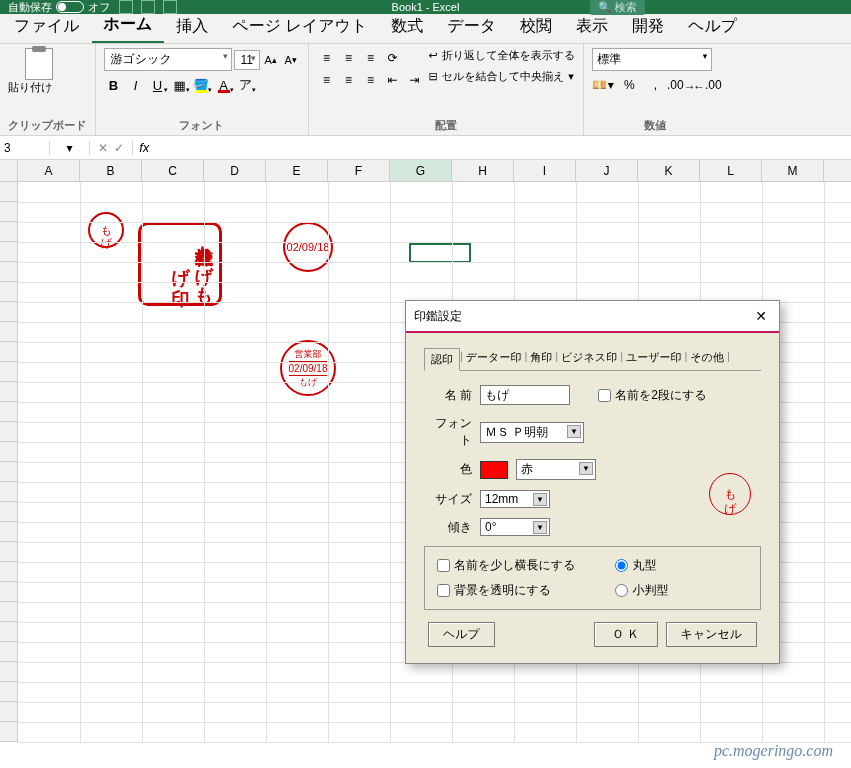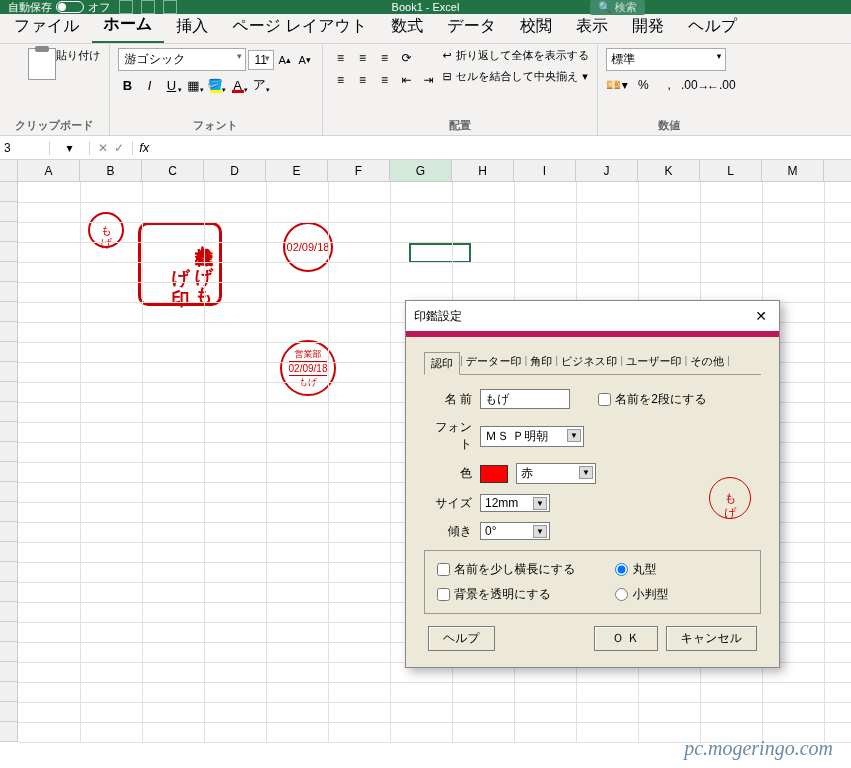--- a/index.html
+++ b/index.html
@@ -17,21 +17,21 @@
 .ribbon-tabs { background: #f3f2f1; height: 30px; display: flex; align-items: flex-end; border-bottom: 1px solid #d4d4d4; padding-left: 2px; gap: 0; }
 .ribbon-tabs .tab { padding: 6px 12px; font-size: 16px; cursor: pointer; }
 .ribbon-tabs .tab.active { border-bottom: 2px solid #217346; font-weight: bold; }
 
 .ribbon { background: #f3f2f1; height: 92px; display: flex; border-bottom: 1px solid #d4d4d4; }
 .ribbon-group { border-right: 1px solid #d4d4d4; padding: 4px 8px 2px 8px; display: flex; flex-direction: column; position: relative; }
 .ribbon-group .group-body { flex: 1; display: flex; gap: 4px; }
 .ribbon-group .group-label { text-align: center; font-size: 11px; color: #666; padding-top: 2px; font-weight: bold; }
 
 .clipboard-body { display:flex; gap:6px; }
-.clipboard-left { display:flex; flex-direction:row; align-items:flex-start; justify-content:flex-start;margin-left:20px; }
+.clipboard-left { display:flex; flex-direction:column; align-items:flex-end; justify-content:flex-start; }
 .paste-icon { width: 28px; height: 32px; border: 1px solid #999; background:#fff; position:relative; }
 .paste-icon::before { content:''; position:absolute; top:-3px; left:6px; width:14px; height:6px; background:#888; border-radius:2px; }
 .clipboard-right { display:flex; flex-direction:column; gap:2px; font-size:11px; }
 .clipboard-right div { display:flex; align-items:center; gap:3px; white-space:nowrap; }
 .mini-icon { width:14px; height:14px; display:inline-block; background:#888; }
 
 .font-body { display:flex; flex-direction:column; gap:4px; }
 .font-row1 { display:flex; gap:2px; align-items:center; }
 .font-select { border:1px solid #aaa; background:#fff; padding:2px 18px 2px 6px; font-size:12px; position:relative; }
 .font-select.wide { width: 128px; }
@@ -78,21 +78,21 @@
 .active-cell { position:absolute; border:2px solid #217346; background:transparent; }
 
 .stamp { position:absolute; color:#c00; }
 .stamp.round { width:50px; height:50px; border:2px solid #c00; border-radius:50%; display:flex; align-items:center; justify-content:center; font-size:13px; }
 .stamp.round.small { width:36px; height:36px; font-size:11px; writing-mode:vertical-rl; }
 .stamp.square { width:84px; height:84px; border:3px solid #c00; border-radius:10px; font-size:18px; font-weight:bold; padding:4px; line-height:1.3; text-align:center; writing-mode:vertical-rl; }
 .stamp.triple { width:56px; height:56px; border:2px solid #c00; border-radius:50%; display:flex; flex-direction:column; align-items:center; justify-content:center; font-size:9px; }
 .stamp.triple .mid { border-top:1px solid #c00; border-bottom:1px solid #c00; padding:1px 0; font-size:10px; }
 
 .dialog { position:absolute; left:405px; top:300px; width:375px; background:#ece9d8; border:1px solid #888; box-shadow: 4px 4px 10px rgba(0,0,0,0.3); font-size:12px; }
-.dlg-title { background:#fff; border-bottom:6px solid #be185d; padding:5px 8px; display:flex; justify-content:space-between; align-items:center; }
+.dlg-title { background:#fff; border-bottom:2px solid #be185d; padding:5px 8px; display:flex; justify-content:space-between; align-items:center; }
 .dlg-close { width:20px; height:20px; display:flex; align-items:center; justify-content:center; font-size:14px; cursor:pointer; }
 .dlg-body { padding:14px 18px 10px 18px; }
 .dlg-tabs { display:flex; border-bottom:1px solid #999; margin-bottom:14px; font-size:11px; }
 .dlg-tab { padding:3px 6px; border:1px solid #999; border-bottom:none; background:#ece9d8; margin-right:-1px; position:relative; top:1px; cursor:pointer; }
 .dlg-tab.active { background:#ece9d8; border-bottom:1px solid #ece9d8; z-index:1; }
 .dlg-row { display:flex; align-items:center; margin-bottom:10px; gap:8px; }
 .dlg-label { width:48px; text-align:right; }
 .dlg-input { border:1px solid #7a7a7a; background:#fff; padding:2px 4px; font-size:12px; }
 .dlg-input.name { width:90px; }
 .dlg-select { border:1px solid #7a7a7a; background:#fff; padding:1px 4px; font-size:12px; position:relative; }
@@ -105,21 +105,21 @@
 .dlg-check { display:flex; align-items:center; gap:4px; }
 .dlg-check input { margin:0; }
 .dlg-groupbox { border:1px solid #999; padding:10px 12px; margin:8px 0 12px 0; display:flex; gap:40px; }
 .dlg-gb-col { display:flex; flex-direction:column; gap:8px; }
 .dlg-radio { display:flex; align-items:center; gap:4px; }
 .dlg-buttons { display:flex; justify-content:space-between; padding:0 4px 6px 4px; }
 .dlg-btn { border:1px solid #7a7a7a; background:#ece9d8; padding:3px 14px; font-size:12px; cursor:pointer; min-width:64px; text-align:center; box-shadow: 1px 1px 0 #fff inset; }
 .dlg-buttons .right { display:flex; gap:8px; }
 .dlg-preview { position:absolute; right:28px; top:140px; width:42px; height:42px; border:1.5px solid #c00; border-radius:50%; display:flex; align-items:center; justify-content:center; color:#c00; font-size:12px; writing-mode:vertical-rl; }
 
-.watermark { position:absolute; right:18px; bottom:8px; color:#6b8aa8; font-style:italic; font-size:20px; font-family: Georgia, serif; }
+.watermark { position:absolute; right:18px; bottom:8px; color:#6b8aa8; font-style:italic; font-size:16px; font-family: Georgia, serif; }
 </style>
 </head>
 <body>
 
 <div class="title-bar">
   <div class="autosave">
     <span>自動保存</span>
     <span class="toggle"></span>
     <span>オフ</span>
   </div>

